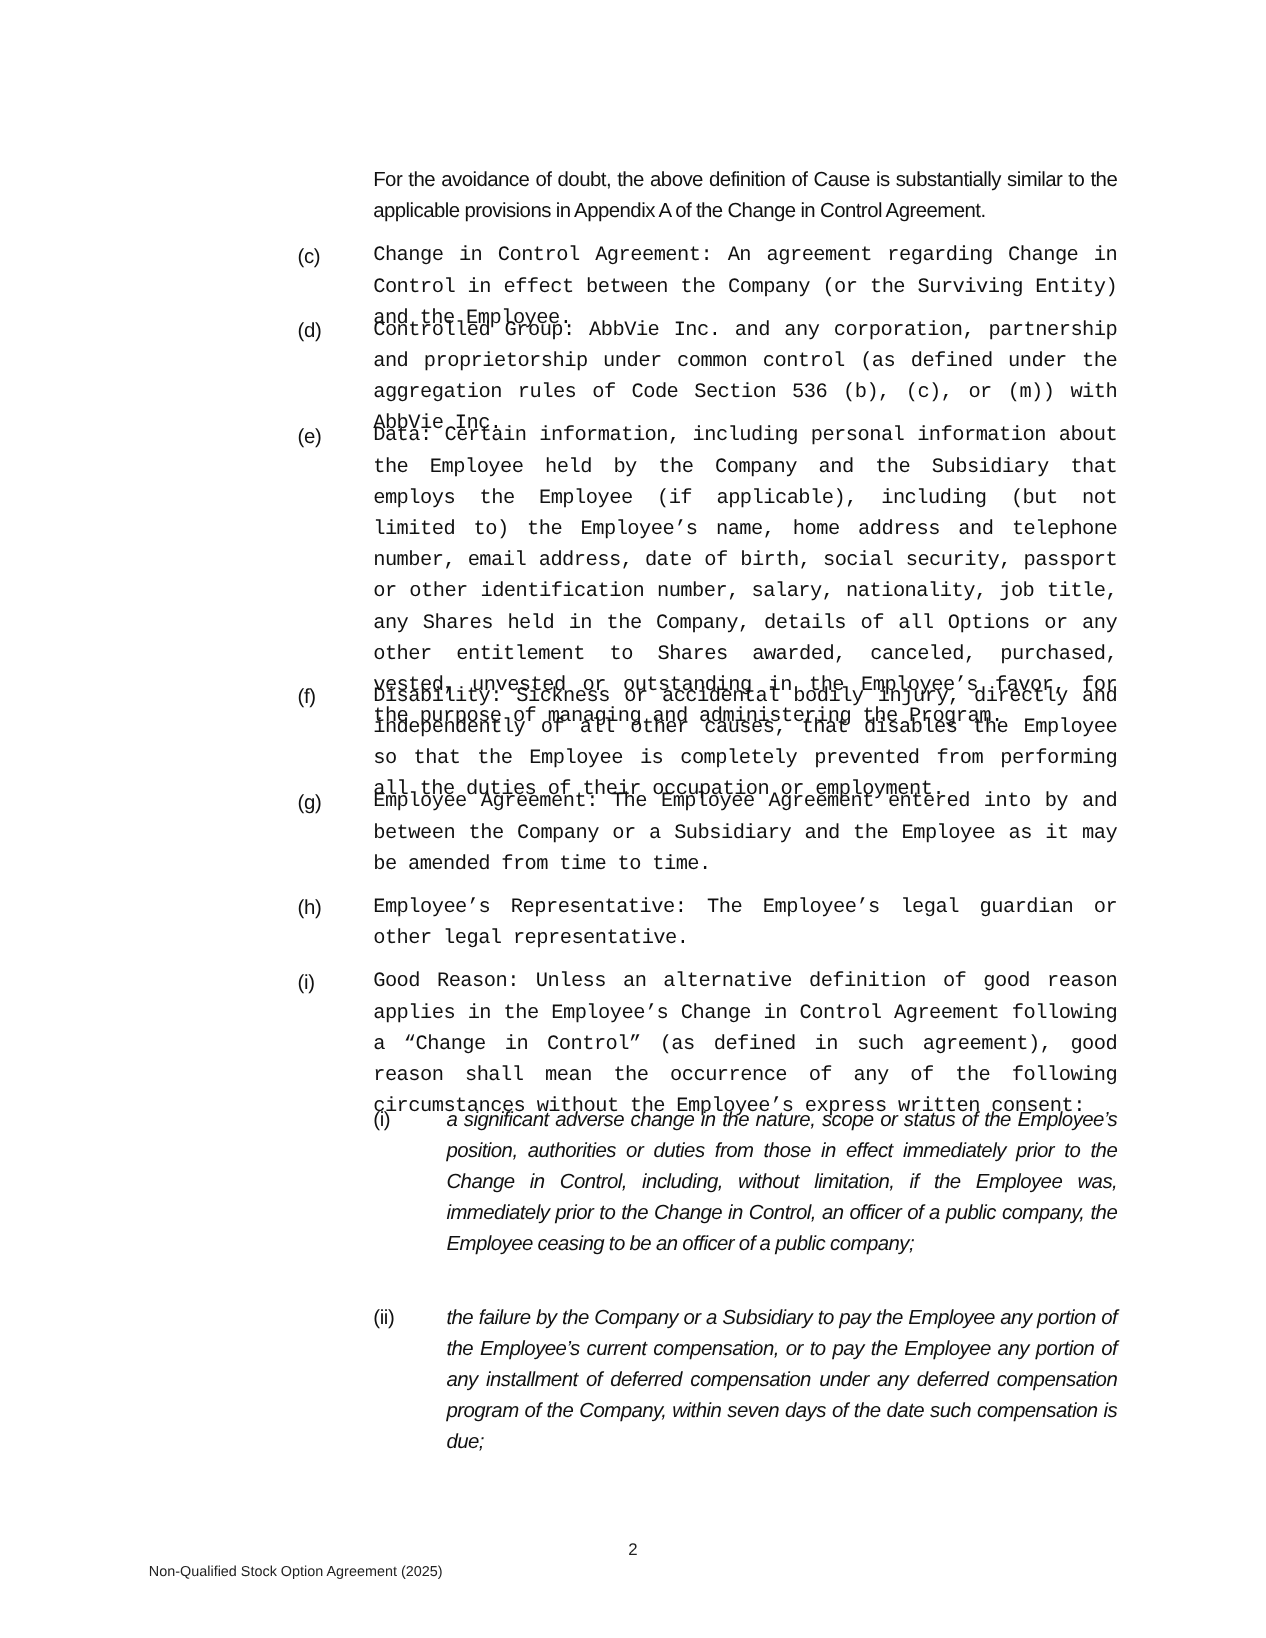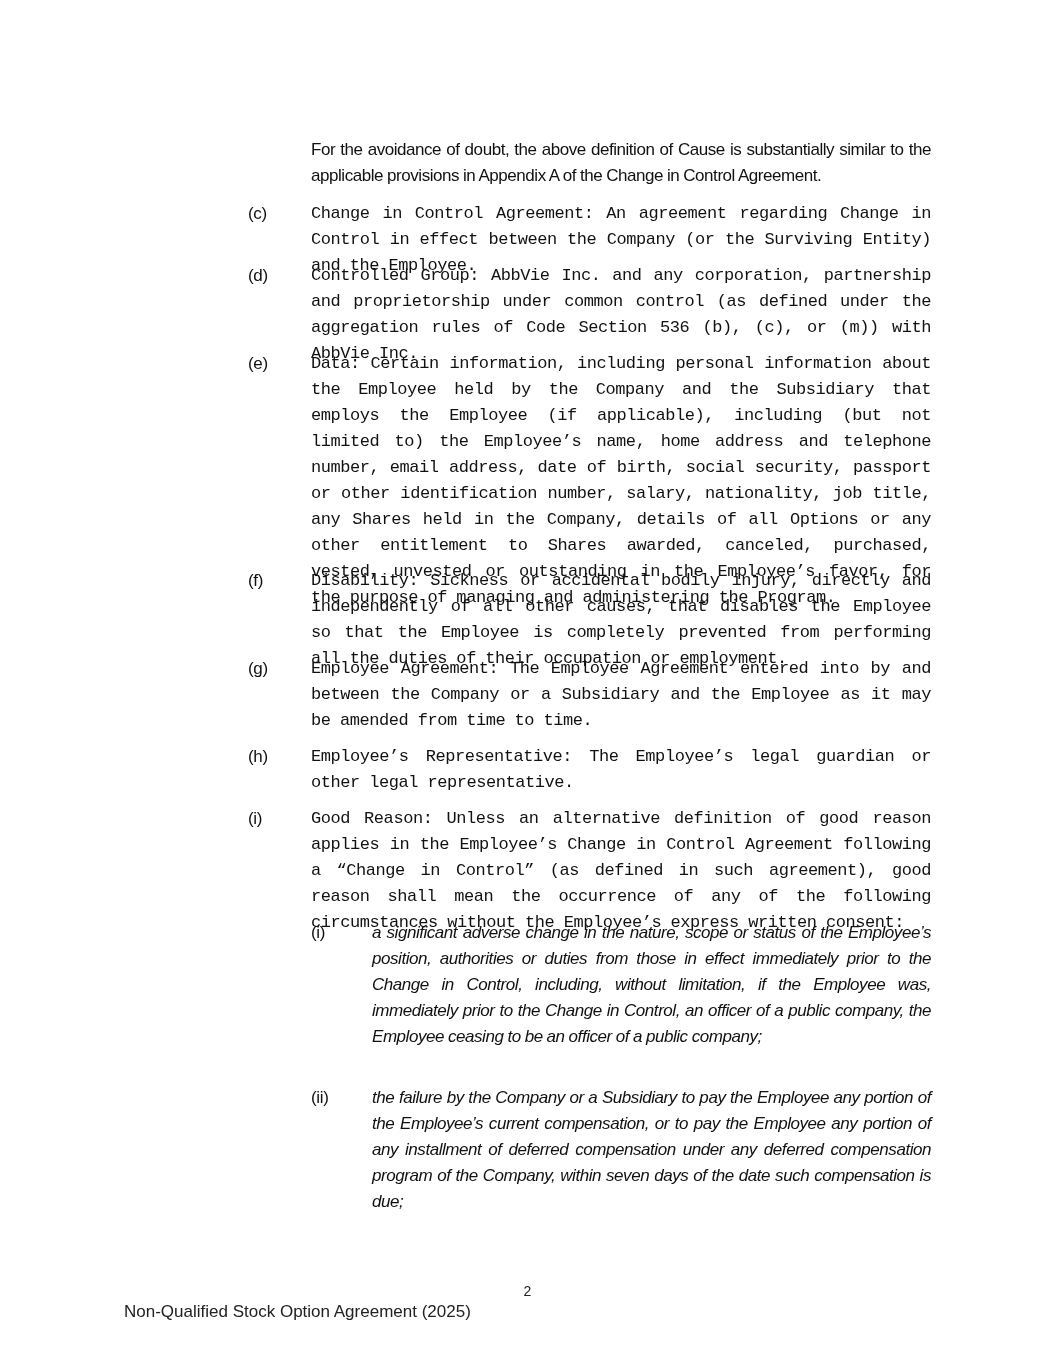--- a/index.html
+++ b/index.html
@@ -81,21 +81,21 @@
       left: 0;
       width: 1055px;
       text-align: center;
       font-size: 14px;
       color: #222;
     }
     .footer-title {
       position: absolute;
       left: 124px;
       top: 1287px;
-      font-size: 17px;
+      font-size: 12px;
       color: #222;
     }
   </style>
 </head>
 <body>
 
 <div class="page">
 
   <div class="para" style="top:122px;">For the avoidance of doubt, the above definition of Cause is substantially similar to the applicable provisions in Appendix A of the Change in Control Agreement.</div>
 

